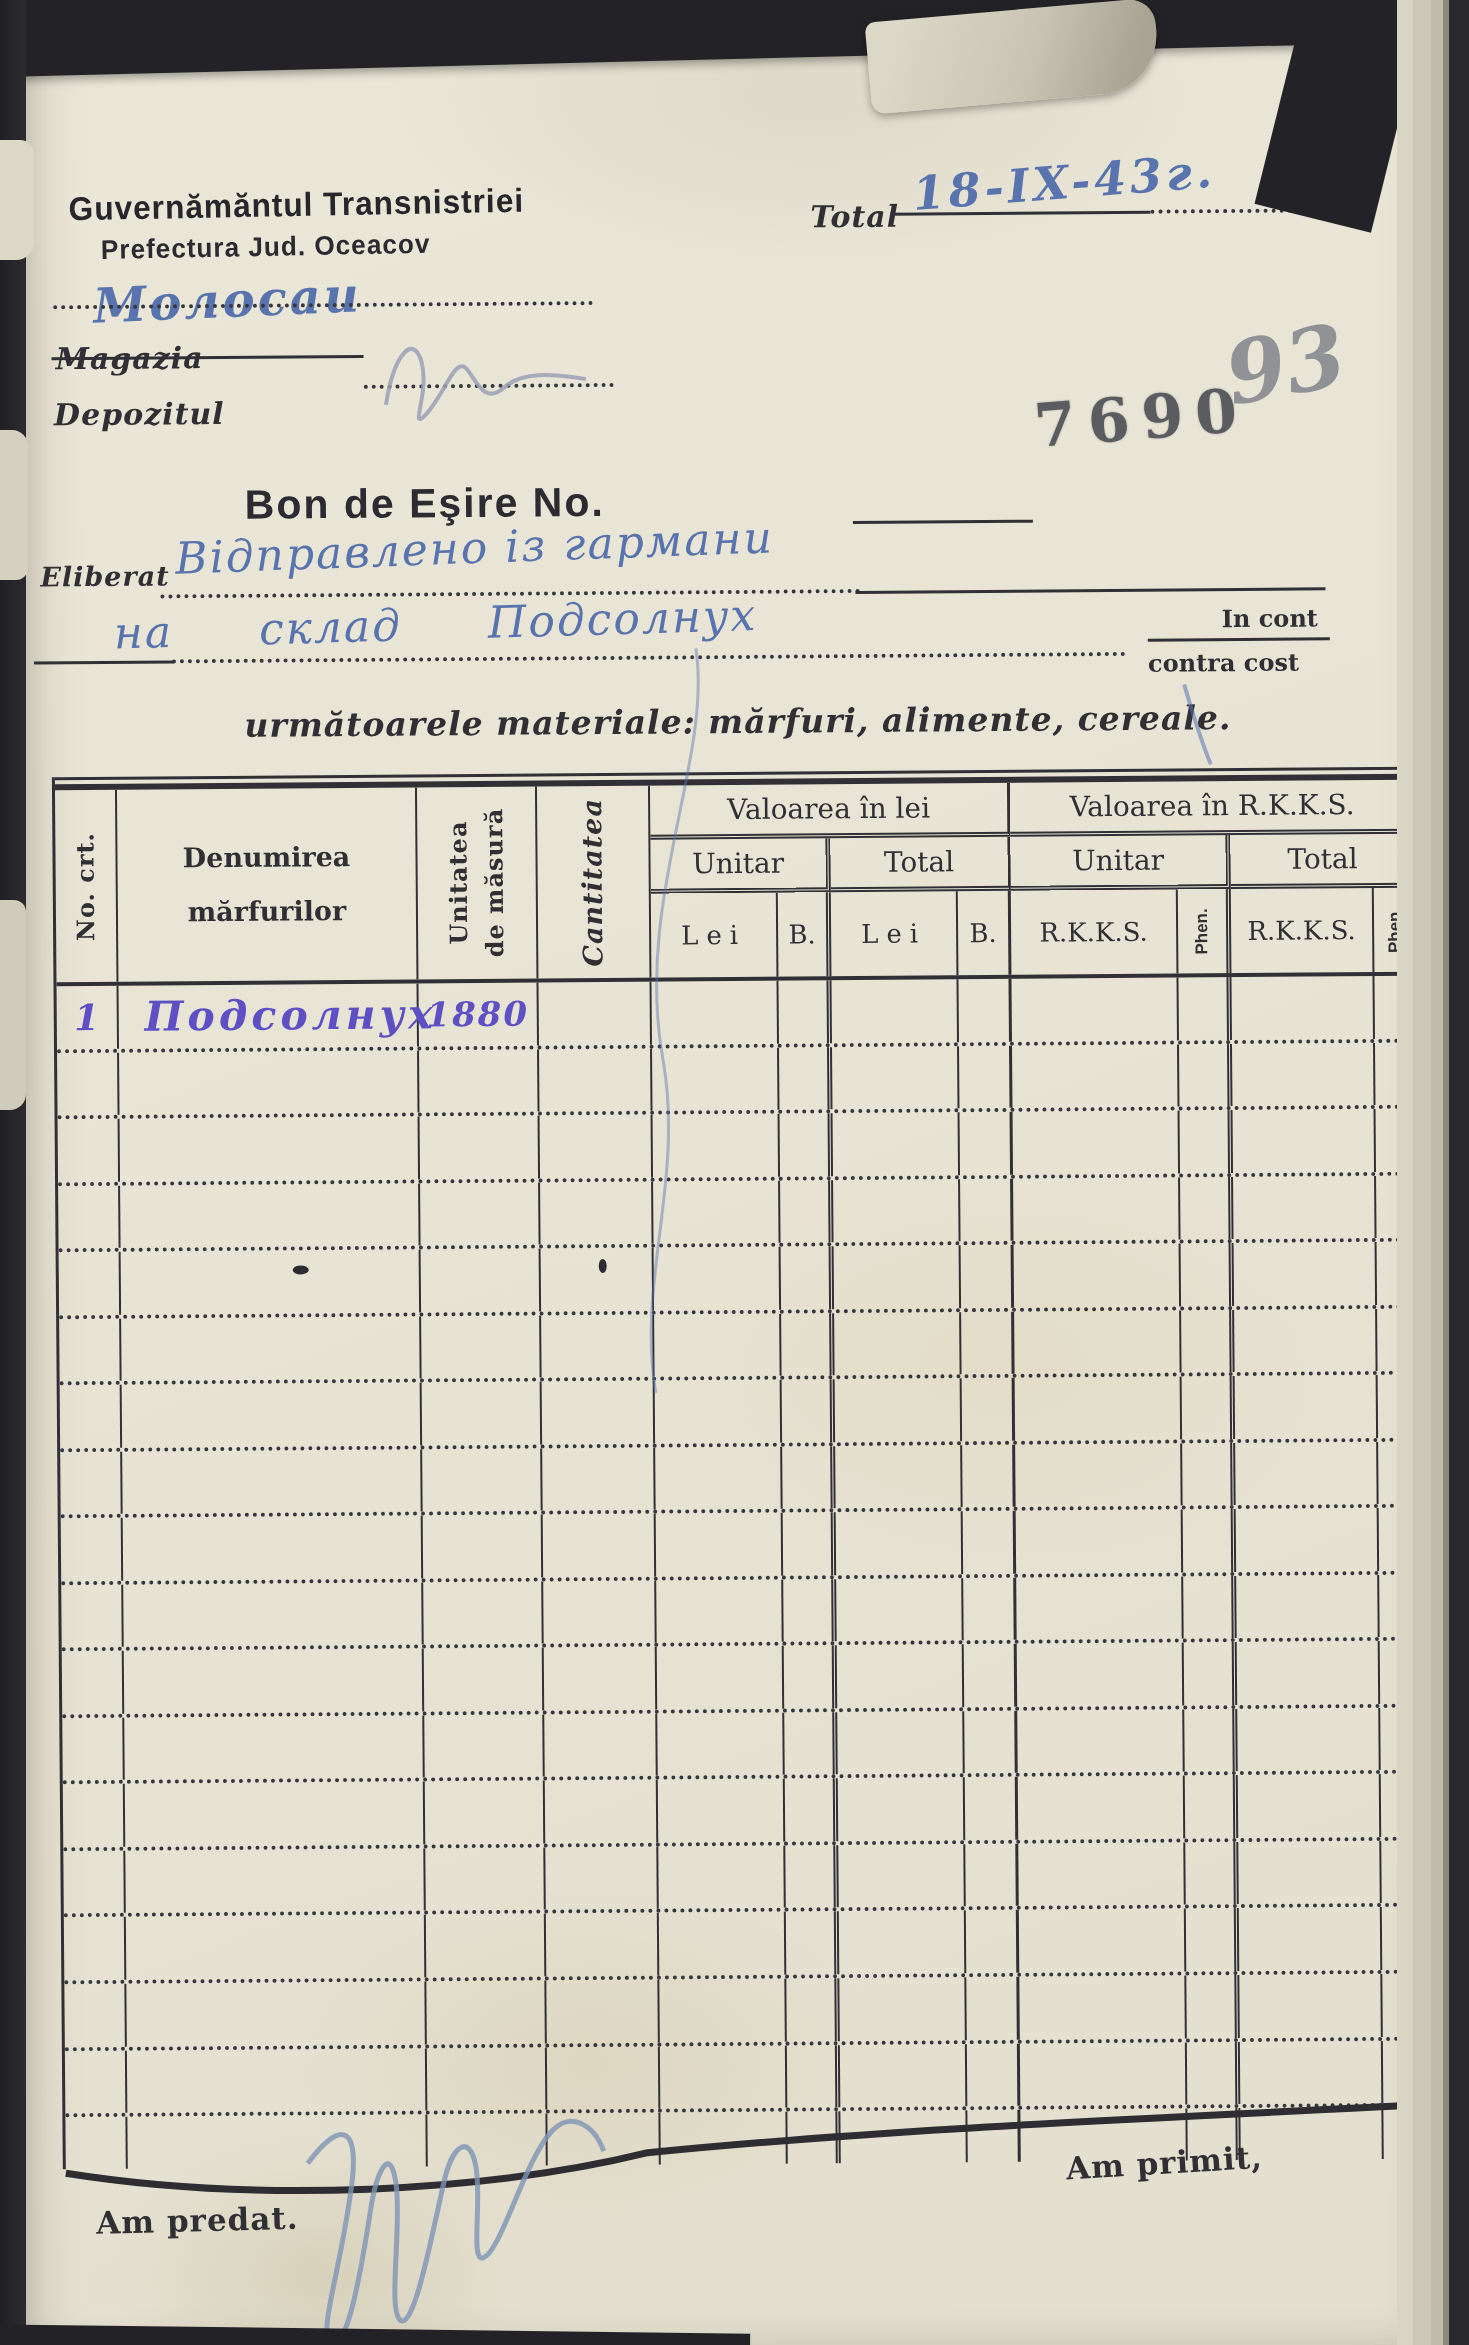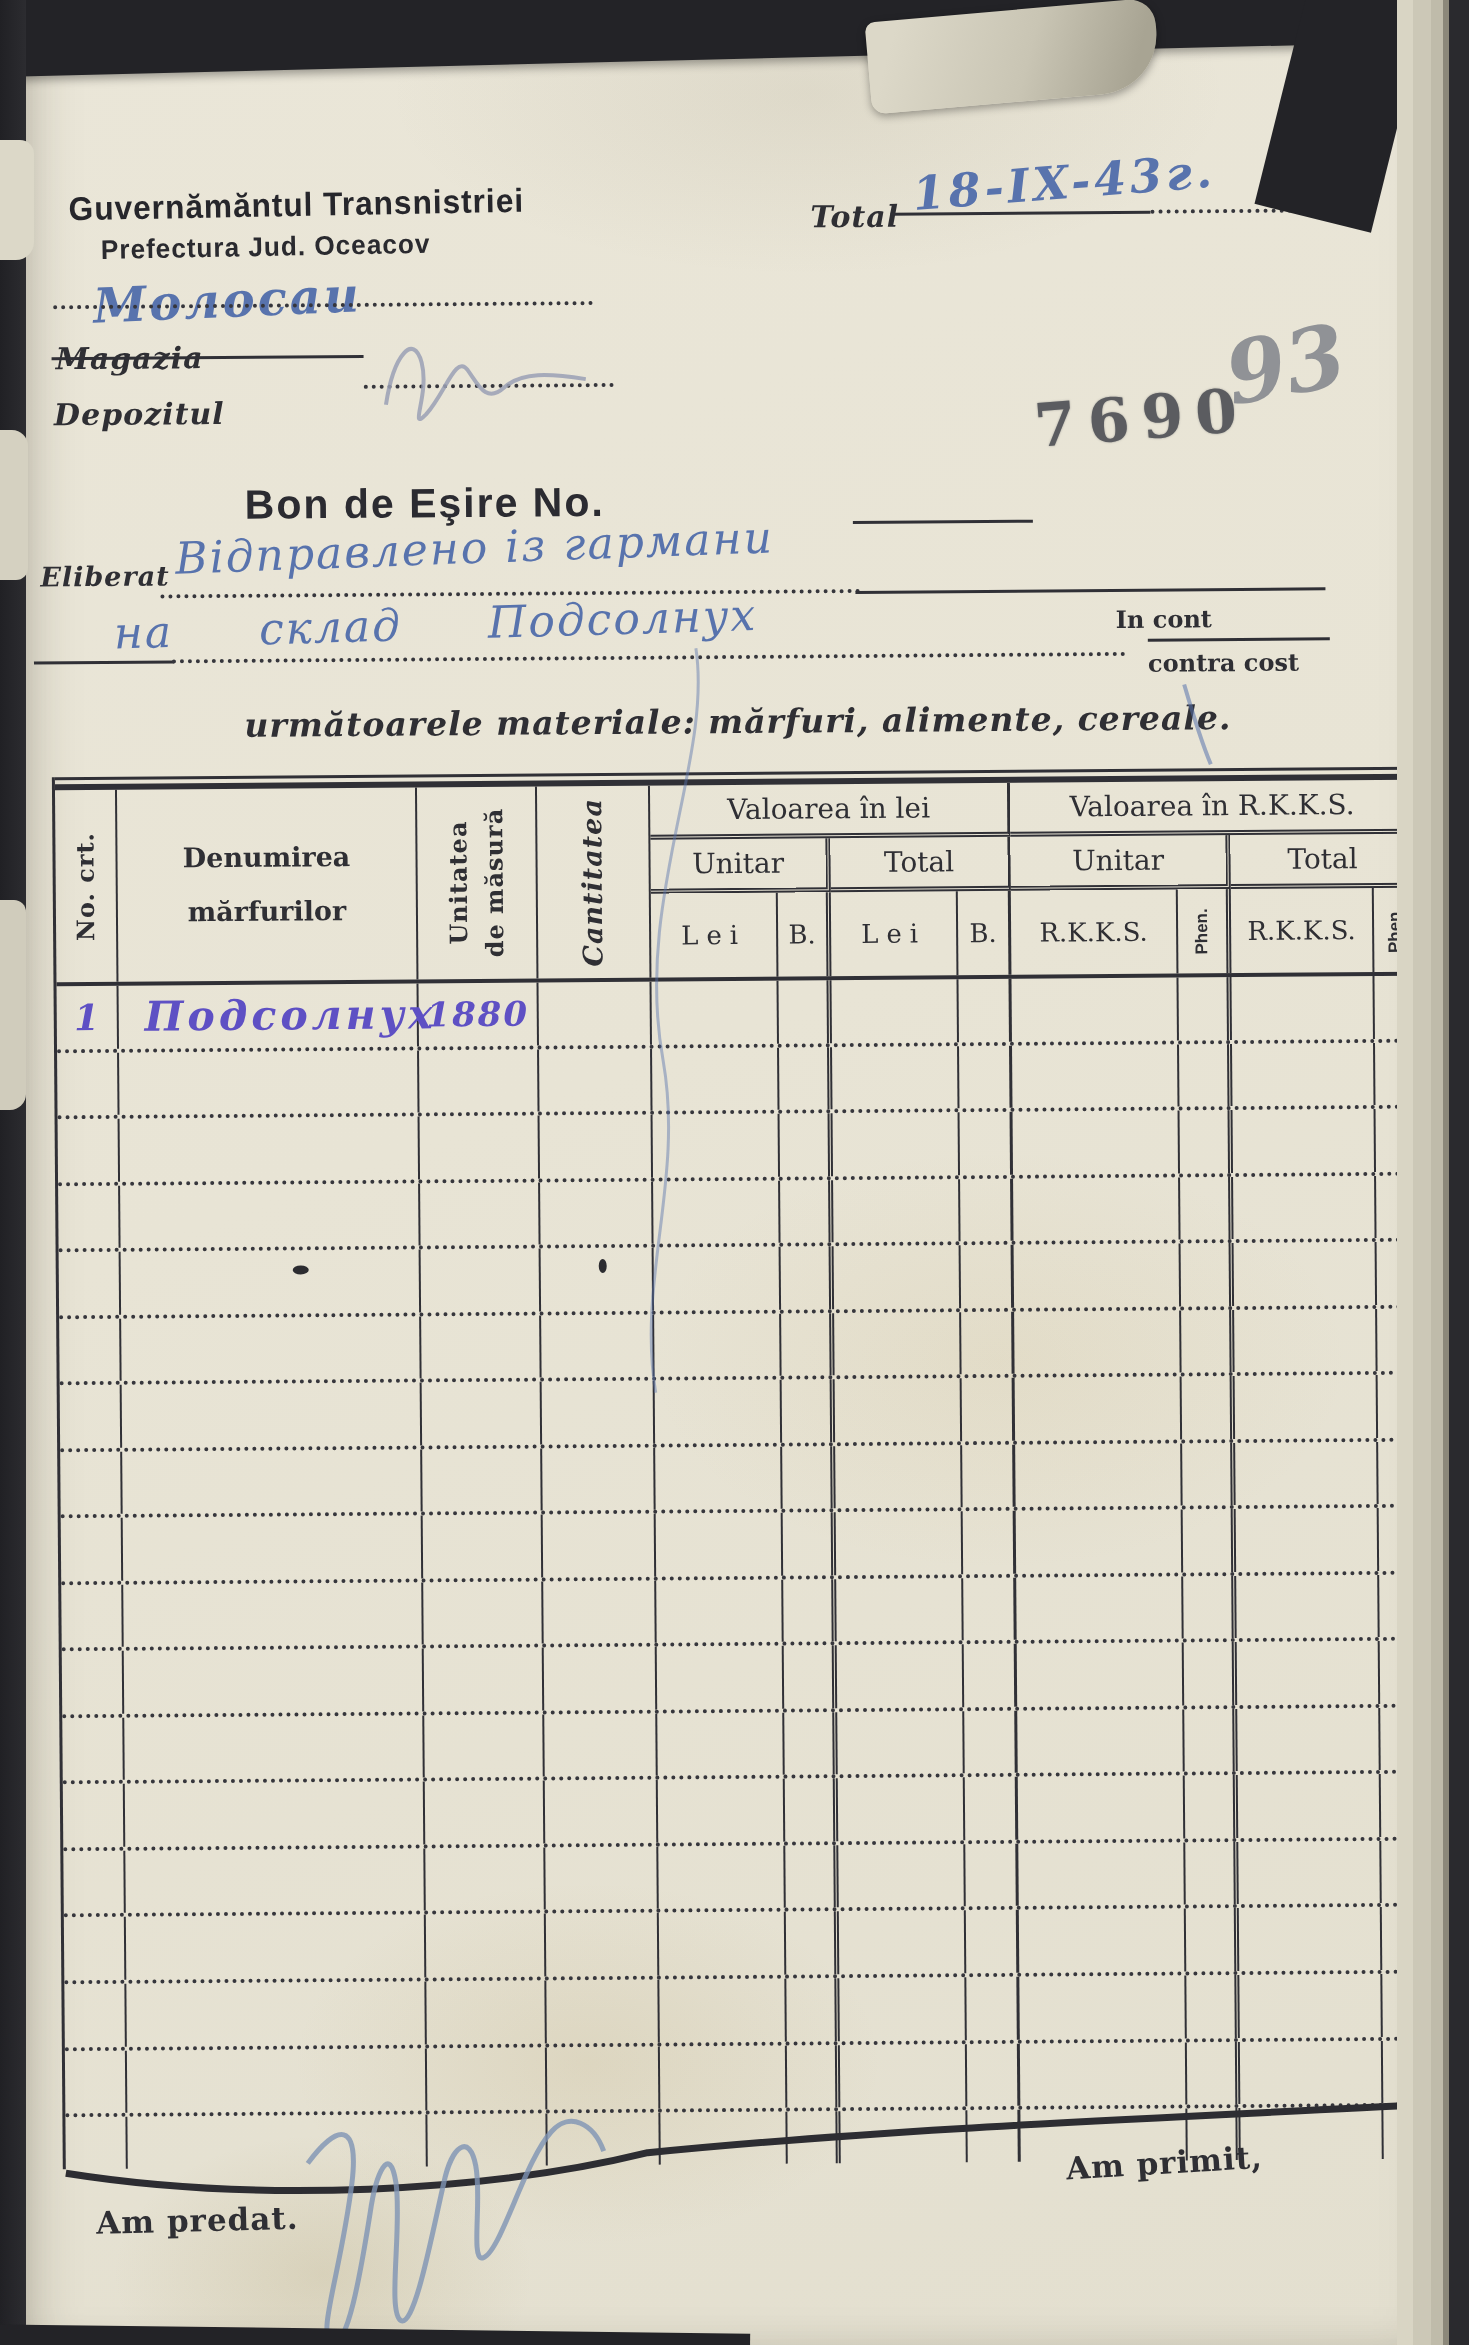--- a/index.html
+++ b/index.html
@@ -140,21 +140,21 @@
 
     <div class="abs form-label" style="left:45px;top:556px;font-size:27px;">Eliberat</div>
     <div class="abs hw hw-blue" style="left:180px;top:520px;font-size:44px;letter-spacing:2px;transform:rotate(-1.6deg);">Відправлено із гармани</div>
     <div class="dotted" style="left:165px;top:590px;width:700px;"></div>
     <div class="rule" style="left:860px;top:592px;width:470px;"></div>
 
     <div class="abs hw hw-blue" style="left:118px;top:596px;font-size:44px;letter-spacing:2px;word-spacing:70px;transform:rotate(-1.2deg);">на   склад   Подсолнух</div>
     <div class="rule" style="left:38px;top:656px;width:140px;"></div>
     <div class="dotted" style="left:176px;top:655px;width:954px;"></div>
 
-    <div class="abs small-bold" style="left:1120px;top:608px;">In cont</div>
+    <div class="abs small-bold" style="left:1226px;top:608px;">In cont</div>
     <div class="rule" style="left:1152px;top:642px;width:182px;"></div>
     <div class="abs small-bold" style="left:1152px;top:652px;">contra cost</div>
 
     <div class="abs materials" style="left:248px;top:702px;">următoarele materiale: mărfuri, alimente, cereale.</div>
 
     <div class="tbl">
       <div class="toprule"></div>
 
       <div class="thead">
         <div class="hcell w-no br2">

